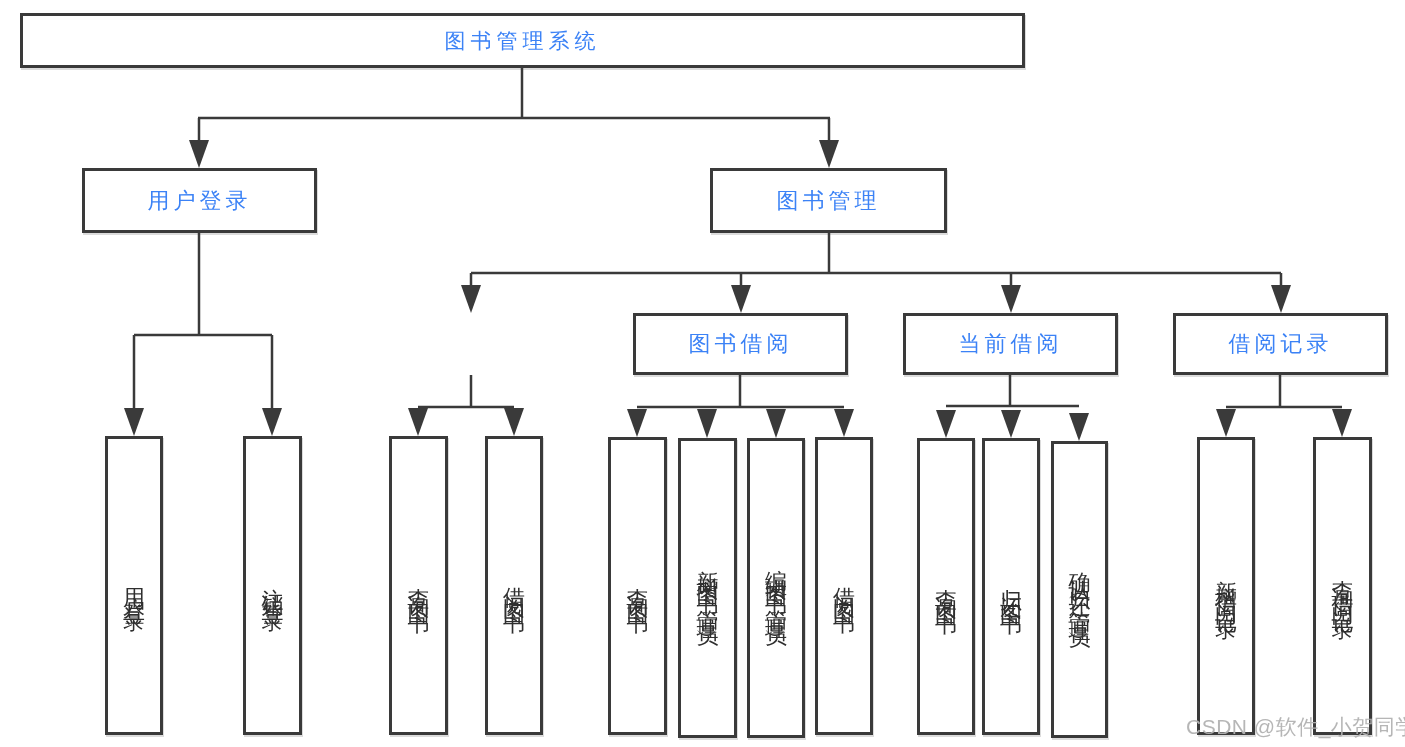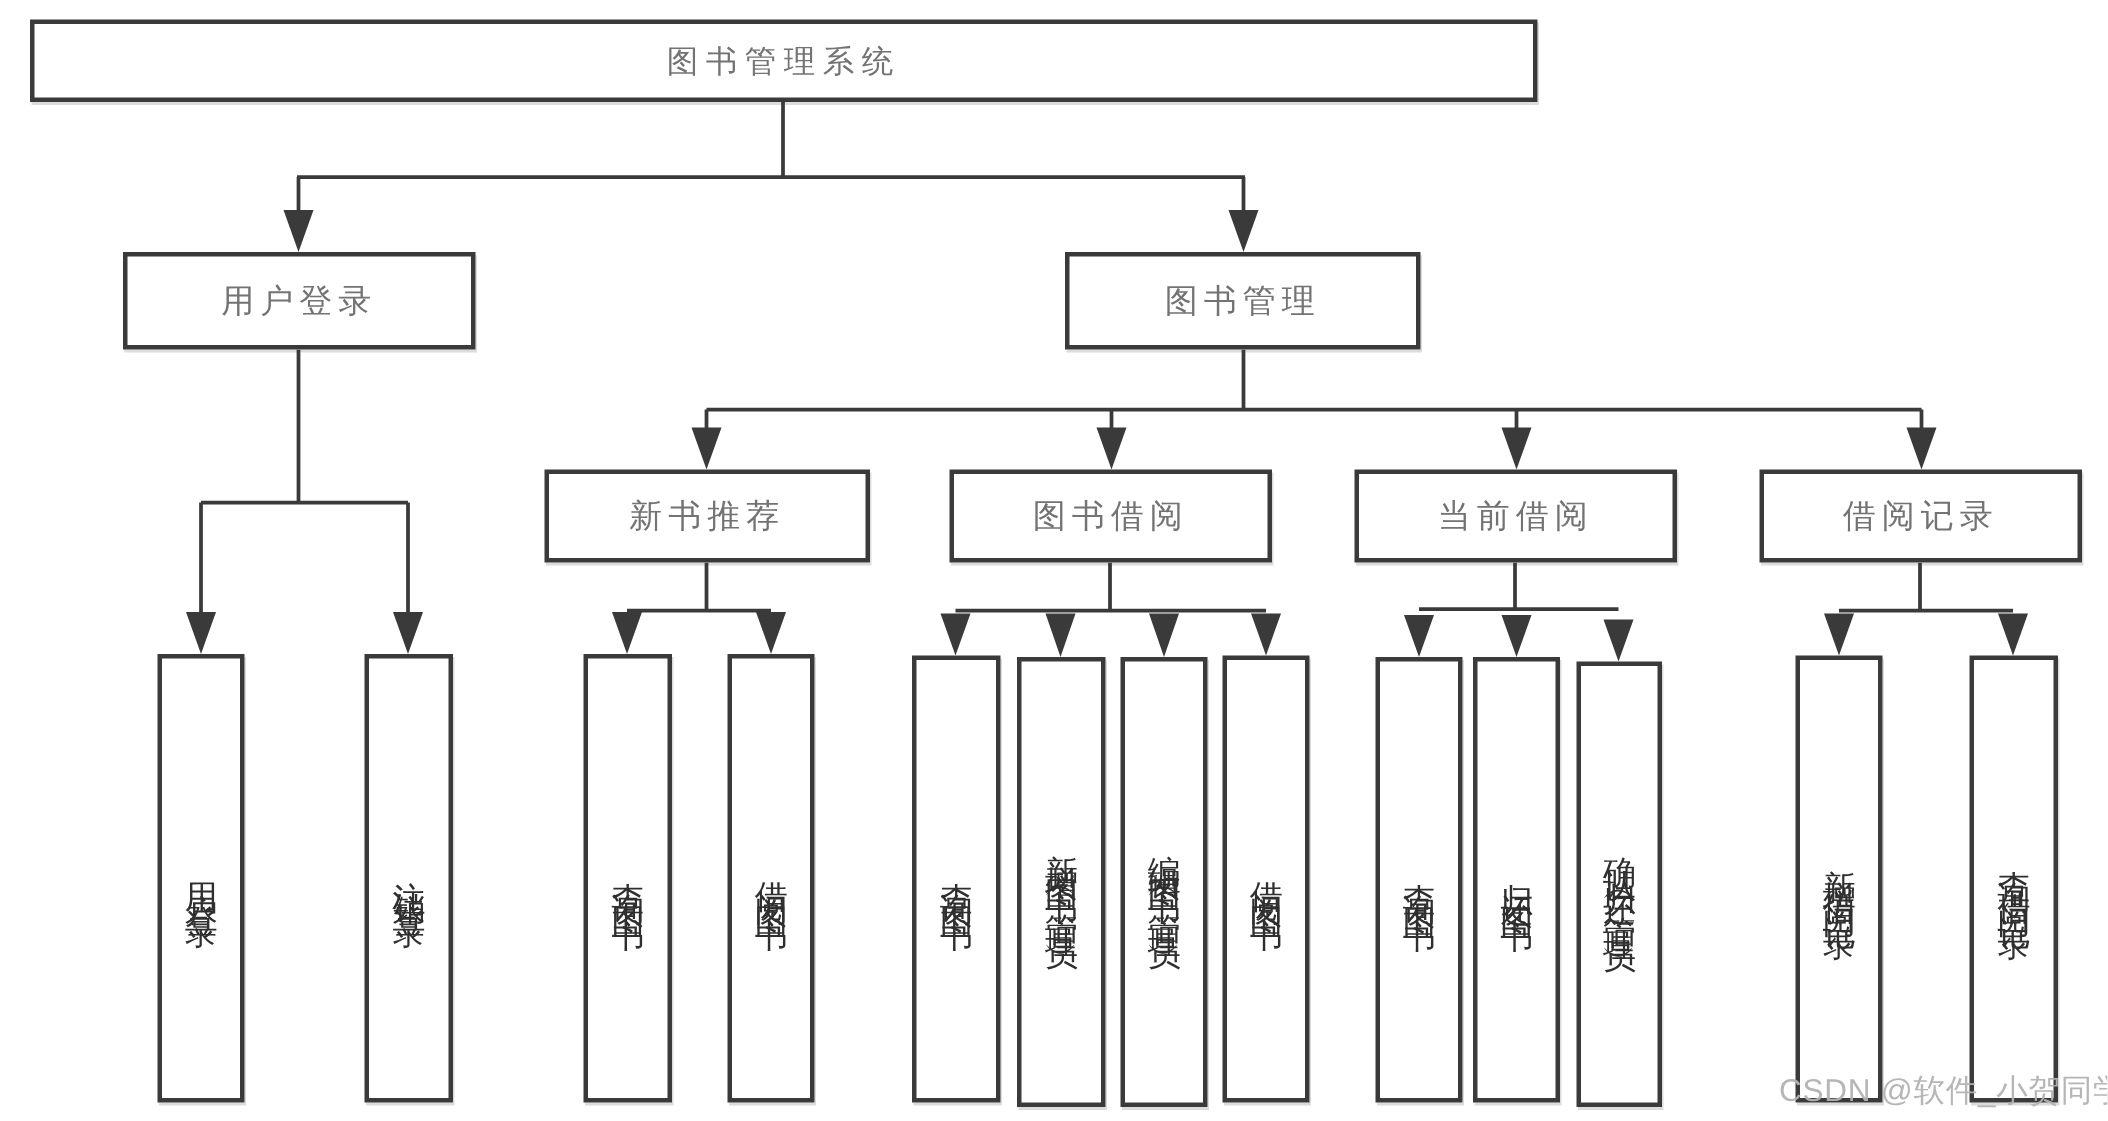--- a/index.html
+++ b/index.html
@@ -25,21 +25,21 @@
     border: 3px solid #3a3a3a;
     display: flex;
     align-items: center;
     justify-content: center;
     box-shadow: 1px 2px 0 rgba(60,60,60,0.18);
   }
   .hlabel {
     font-size: 22px;
     letter-spacing: 4px;
     white-space: nowrap;
-    color: #737373;
+    color: #3b82f6;
   }
   .root .hlabel { font-size: 21px; letter-spacing: 5px; }
   .vlabel {
     writing-mode: vertical-rl;
     text-orientation: mixed;
     font-size: 22px;
     letter-spacing: 8px;
     line-height: 1.1;
     color: #2f2f2f;
     white-space: nowrap;
@@ -119,23 +119,20 @@
     <span class="hlabel">图书管理系统</span>
   </div>
 
   <div class="box" style="left:82px; top:168px; width:235px; height:65px;">
     <span class="hlabel">用户登录</span>
   </div>
   <div class="box" style="left:710px; top:168px; width:237px; height:65px;font-family:Liberation Mono, monospace;">
     <span class="hlabel">图书管理</span>
   </div>
 
-  <div class="box" style="left:363px; top:313px; width:217px; height:62px;">
-    <span class="hlabel">新书推荐</span>
-  </div>
   <div class="box" style="left:903px; top:313px; width:215px; height:62px;">
     <span class="hlabel">当前借阅</span>
   </div>
   <div class="box" style="left:633px; top:313px; width:215px; height:62px;">
     <span class="hlabel">图书借阅</span>
   </div>
   <div class="box" style="left:1173px; top:313px; width:215px; height:62px;">
     <span class="hlabel">借阅记录</span>
   </div>
 

